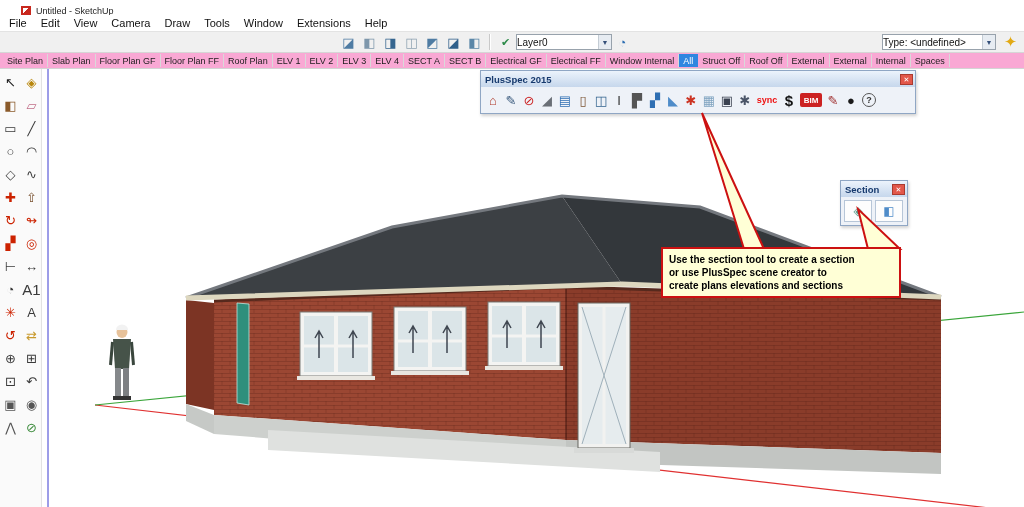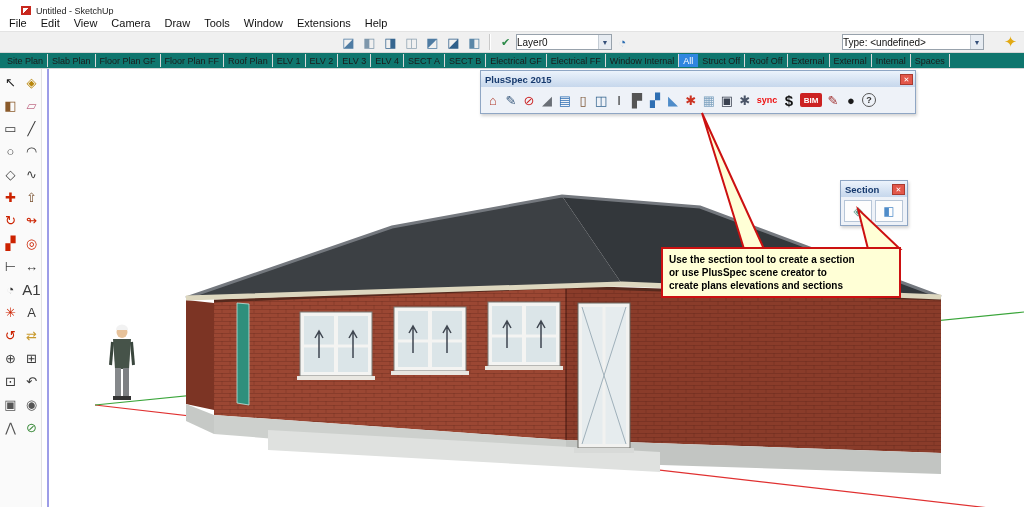--- a/index.html
+++ b/index.html
@@ -20,24 +20,24 @@
            align-items:center;box-sizing:border-box;padding-left:338px;padding-right:3px;}
   .tb-btn{width:21px;height:18px;display:flex;align-items:center;justify-content:center;
           font-size:13px;cursor:default;}
   .tb-sep{width:1px;height:16px;background:#c9c9c9;border-right:1px solid #ffffff;margin:0 4px;}
   .combo{height:16px;background:#ffffff;border:1px solid #98a2ac;display:flex;align-items:center;
          font-size:10px;box-sizing:border-box;padding-left:0;cursor:default;}
   .combo .cval{flex:1;white-space:nowrap;overflow:hidden;}
   .combo .carr{width:12px;height:100%;background:#e7ecf2;border-left:1px solid #c4ccd4;
                display:flex;align-items:center;justify-content:center;font-size:7px;color:#35507a;}
   .layer-combo{width:96px;}
-  .type-combo{width:142px;margin-right:16px;}
+  .type-combo{width:114px;margin-right:4px;}
   .tb-spacer{flex:1;}
   
-  .tabsbar{position:absolute;left:0;top:53px;width:100%;height:16px;background:#0f766e;
+  .tabsbar{position:absolute;left:0;top:53px;width:100%;height:16px;background:#f9a8d4;
            border-bottom:1px solid #d4d4d4;display:flex;align-items:center;font-size:9px;
            box-sizing:border-box;padding-left:3px;white-space:nowrap;overflow:hidden;}
   .tab{padding:1.5px 4px;border-right:1px solid #d9d9d9;cursor:default;color:#1b1b1b;}
   .tab.active{background:#2f86e0;color:#ffffff;border-right-color:#2f86e0;}
   
   .main{position:absolute;left:0;top:69px;width:1024px;height:438px;display:flex;}
   .palette{width:42px;height:100%;background:#fafafa;border-right:1px solid #e2e2e2;
            display:grid;grid-template-columns:21px 21px;grid-auto-rows:23px;
            box-sizing:border-box;padding-top:2px;align-content:start;}
   .tool{display:flex;align-items:center;justify-content:center;font-size:13px;line-height:1;cursor:default;}

